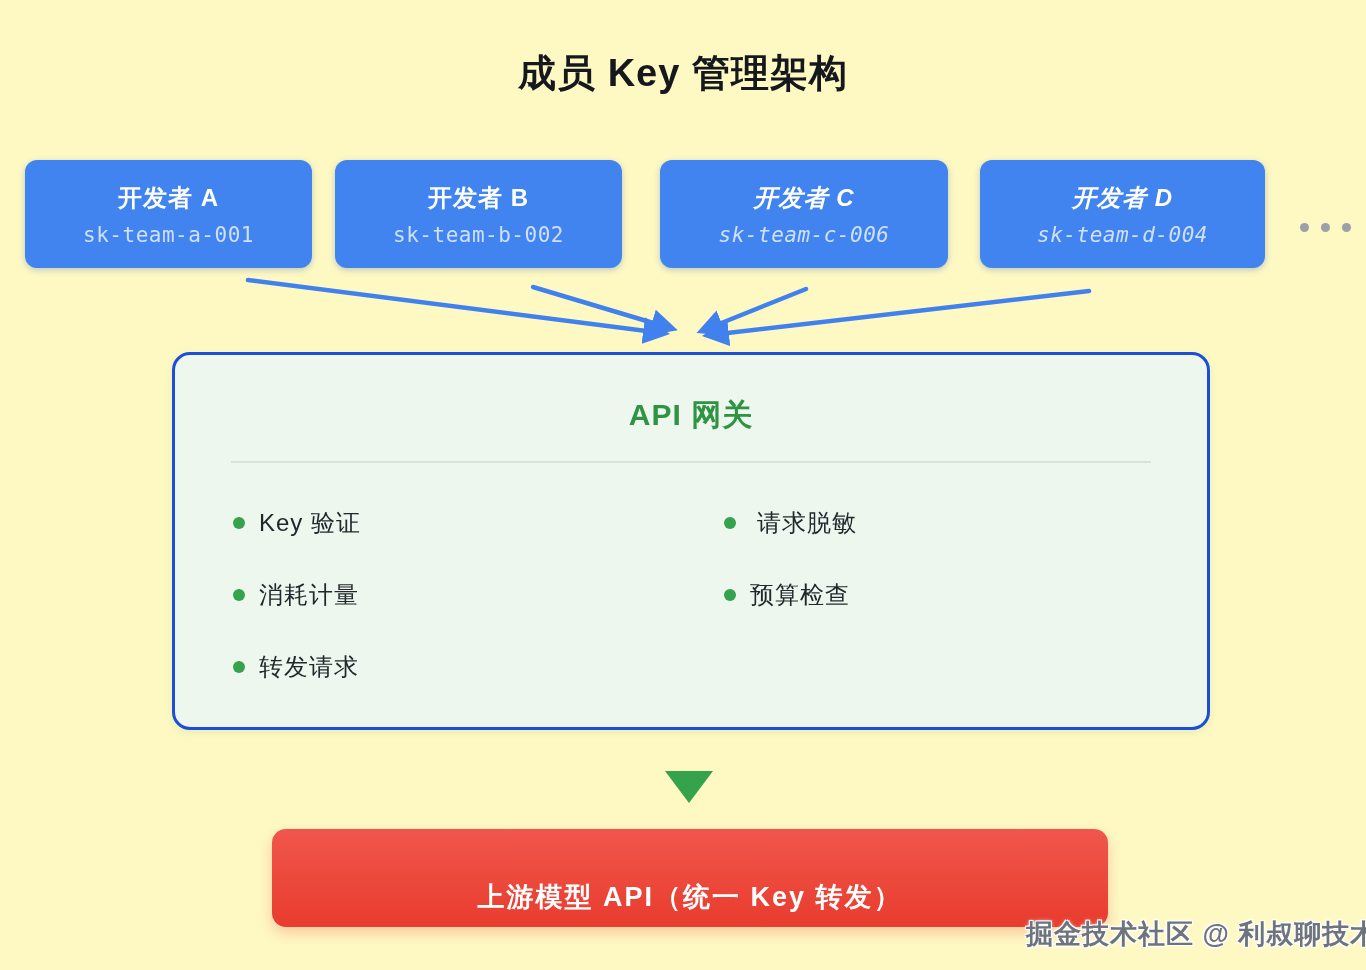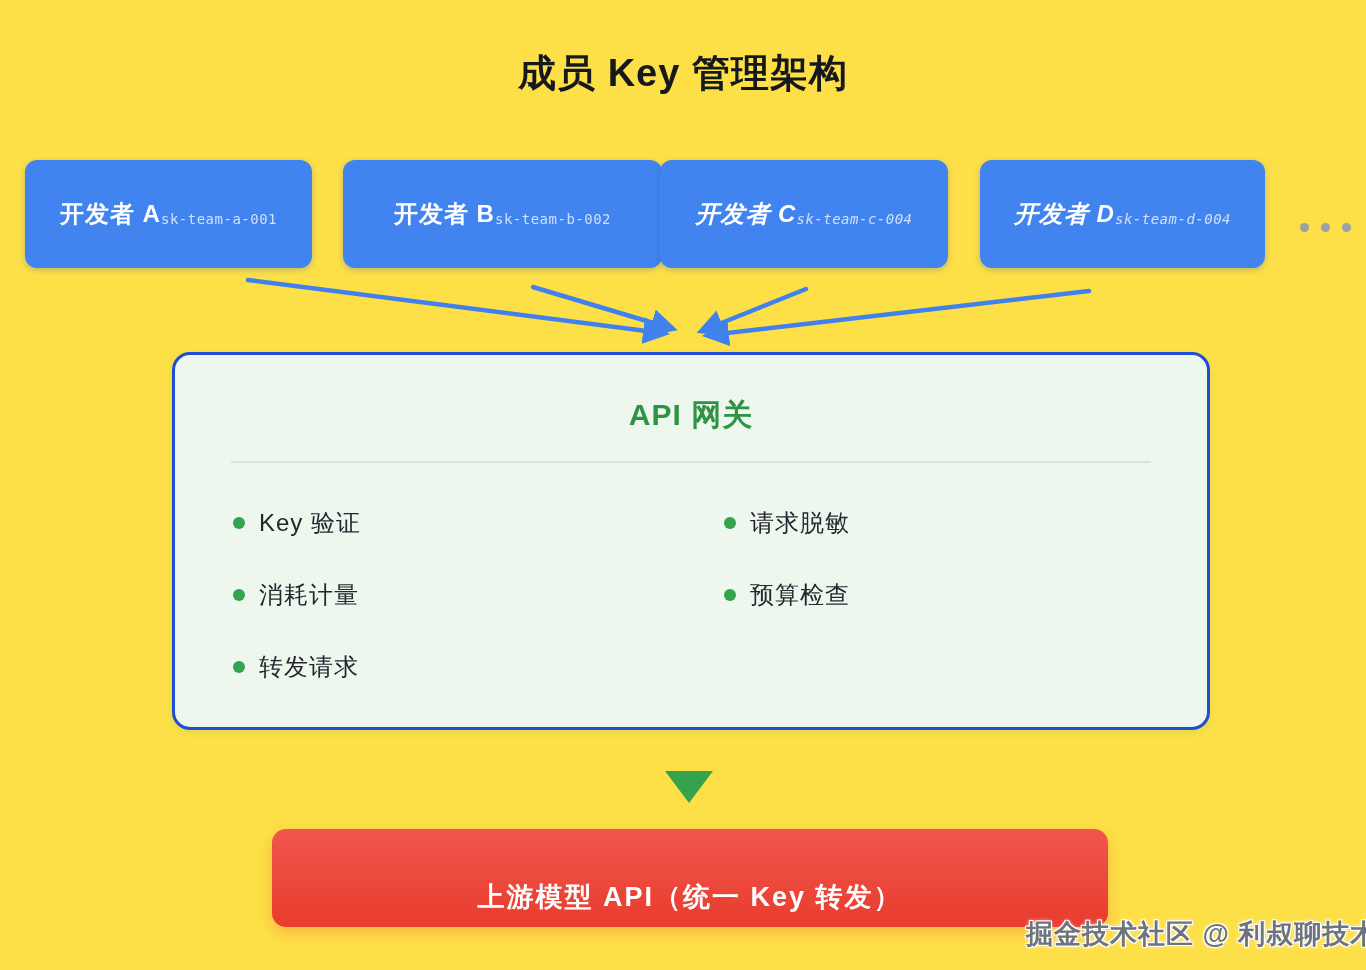--- a/index.html
+++ b/index.html
@@ -1,36 +1,36 @@
 <!DOCTYPE html>
 <html><head>
 <meta charset="utf-8">
 <style>
   html,body{margin:0;padding:0;background:#ffffff;}
   .canvas{
-    position:relative;width:1366px;height:970px;overflow:hidden;background:#fde047;
+    position:relative;width:1366px;height:970px;overflow:hidden;background:#fef9c3;
     font-family:"Liberation Sans","DejaVu Sans",sans-serif;
   }
   
   .page-title{
     position:absolute;top:48px;left:0;width:100%;text-align:center;
     font-size:38px;font-weight:700;color:#15181d;letter-spacing:1px;
   }
   
   .dev-box{
     position:absolute;top:160px;height:108px;border-radius:12px;
-    background:#4184EF;display:flex;flex-direction:row;align-items:center;justify-content:center;
+    background:#4184EF;display:flex;flex-direction:column;align-items:center;justify-content:center;
     box-shadow:0 2px 6px rgba(27,78,170,.28);
   }
   .dev-box .dev-name{font-size:24px;font-weight:700;color:#ffffff;letter-spacing:1px;}
   .dev-box .dev-key{
     margin-top:9px;font-family:"DejaVu Sans Mono","Liberation Mono",monospace;
-    font-size:14px;color:#cfe0fb;letter-spacing:.5px;
+    font-size:21px;color:#cfe0fb;letter-spacing:.5px;
   }
-  .dev-a{left:25px;width:287px;} .dev-b{left:343px;width:319px;}
+  .dev-a{left:25px;width:287px;} .dev-b{left:335px;width:287px;}
   .dev-c{left:660px;width:288px;font-style:italic;} .dev-d{left:980px;width:285px;font-style:italic;}
   
   .more-dots{position:absolute;left:1300px;top:223px;display:flex;gap:12px;}
   .more-dots i{width:9px;height:9px;border-radius:50%;background:#9aa1a9;display:block;}
   
   .arrows{position:absolute;left:0;top:0;width:1366px;height:970px;pointer-events:none;}
   
   .gateway{
     position:absolute;left:172px;top:352px;width:1038px;height:378px;box-sizing:border-box;
     background:#EDF7EE;border:3px solid #1d4ed8;border-radius:18px;
@@ -40,21 +40,21 @@
     position:absolute;top:40px;left:0;width:100%;text-align:center;
     font-size:30px;font-weight:700;color:#2E9444;letter-spacing:1px;
   }
   .gateway-divider{position:absolute;top:106px;left:56px;right:56px;border-top:2px solid #d6e3d7;}
   .feature{
     position:absolute;display:flex;align-items:center;height:40px;
     font-size:24px;color:#23272d;letter-spacing:1px;
   }
   .feature .dot{width:12px;height:12px;border-radius:50%;background:#35A24C;margin-right:14px;flex:none;}
   .f-l0{left:58px;top:148px;} .f-l1{left:58px;top:220px;} .f-l2{left:58px;top:292px;}
-  .f-r0{left:549px;top:148px;} .f-r1{left:549px;top:220px;}
+  .f-r0{left:549px;top:148px;gap:7px;} .f-r1{left:549px;top:220px;}
   
   .triangle-down{
     position:absolute;left:665px;top:771px;width:0;height:0;
     border-left:24px solid transparent;border-right:24px solid transparent;
     border-top:32px solid #35A24C;
   }
   
   .upstream{
     position:absolute;left:272px;top:829px;width:836px;height:98px;border-radius:14px;
     background:linear-gradient(180deg,#F1564C 0%,#E83C2E 100%);
@@ -79,21 +79,21 @@
   <div class="dev-box dev-a">
     <div class="dev-name">开发者 A</div>
     <div class="dev-key">sk-team-a-001</div>
   </div>
   <div class="dev-box dev-b">
     <div class="dev-name">开发者 B</div>
     <div class="dev-key">sk-team-b-002</div>
   </div>
   <div class="dev-box dev-c">
     <div class="dev-name">开发者 C</div>
-    <div class="dev-key">sk-team-c-004</div>
+    <div class="dev-key">sk-team-c-006</div>
   </div>
   <div class="dev-box dev-d">
     <div class="dev-name">开发者 D</div>
     <div class="dev-key">sk-team-d-004</div>
   </div>
 
   <div class="more-dots">
     <i></i>
       <i></i>
       <i></i>

